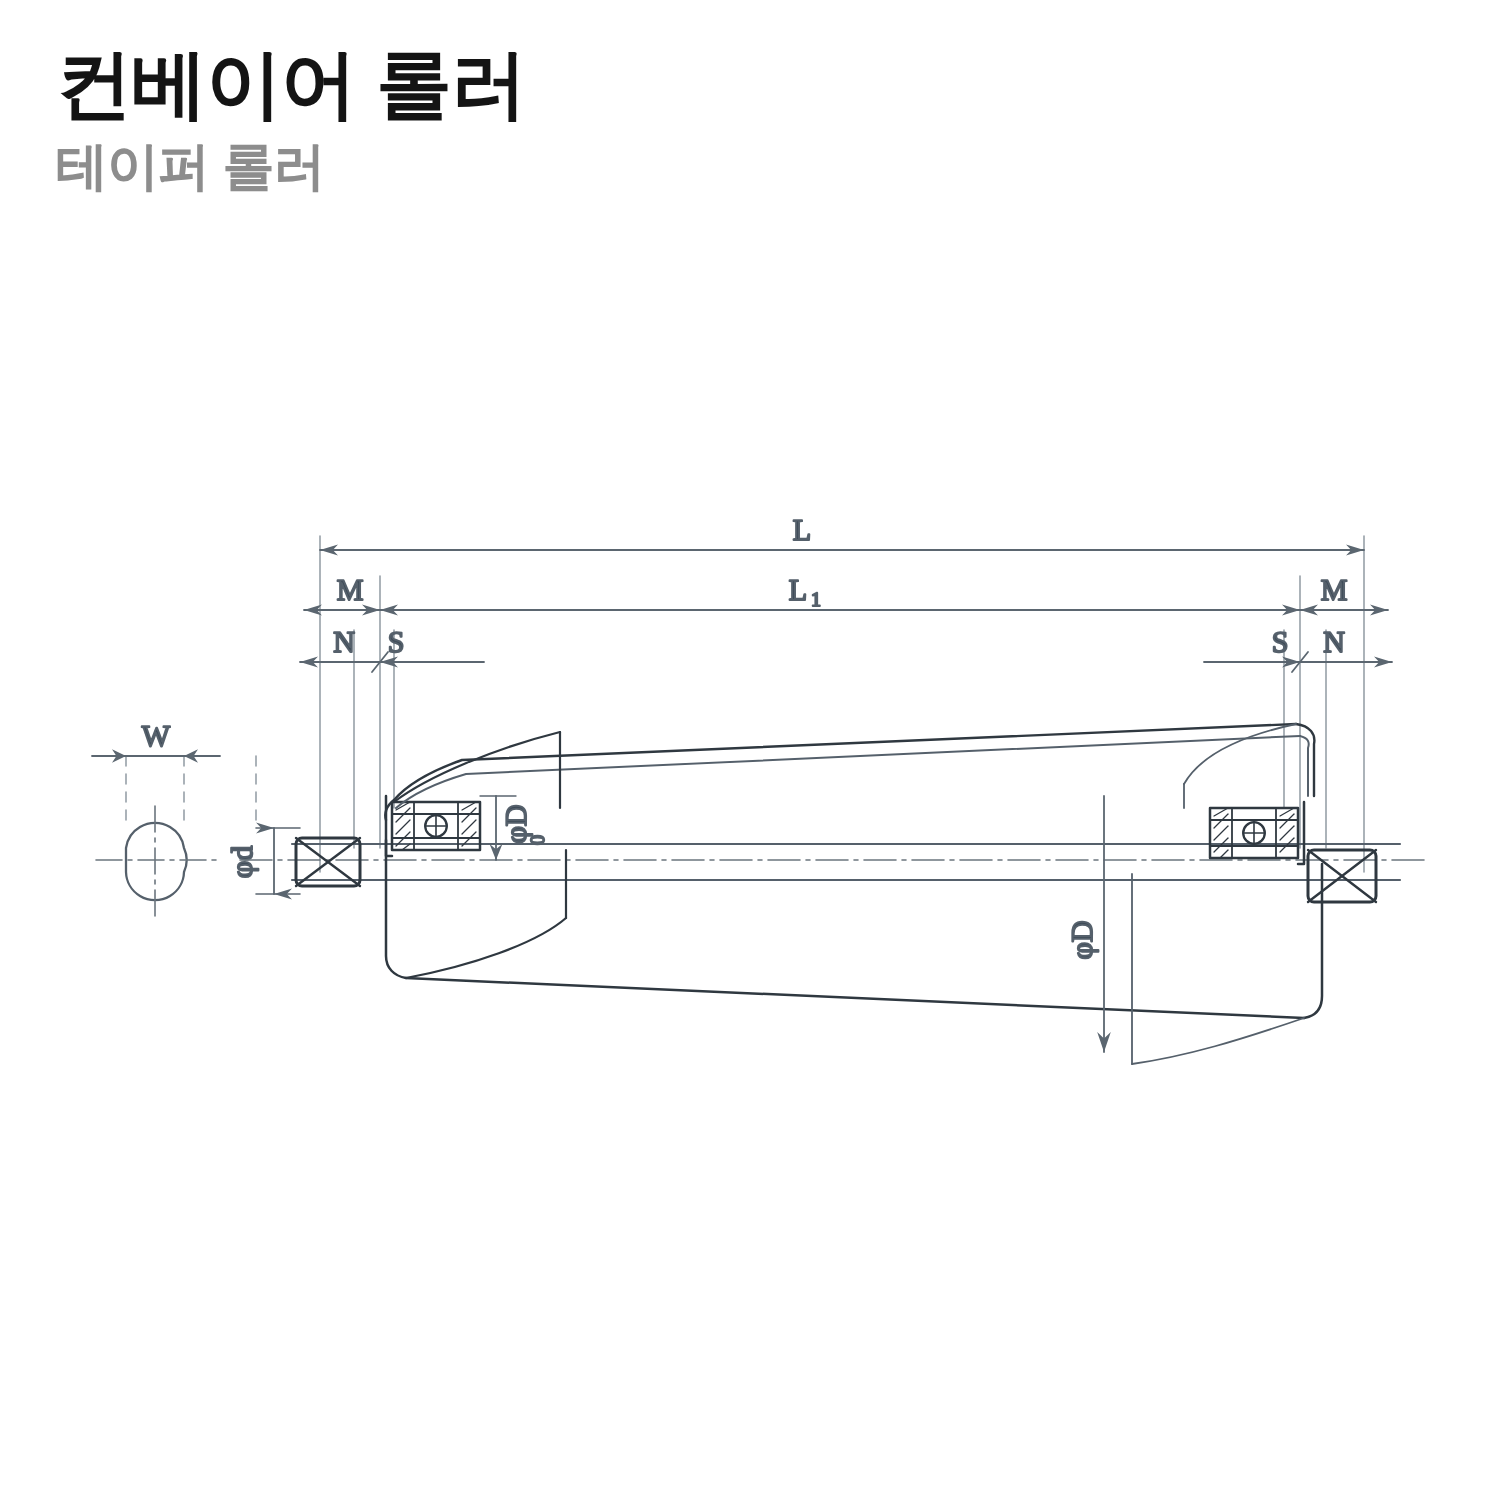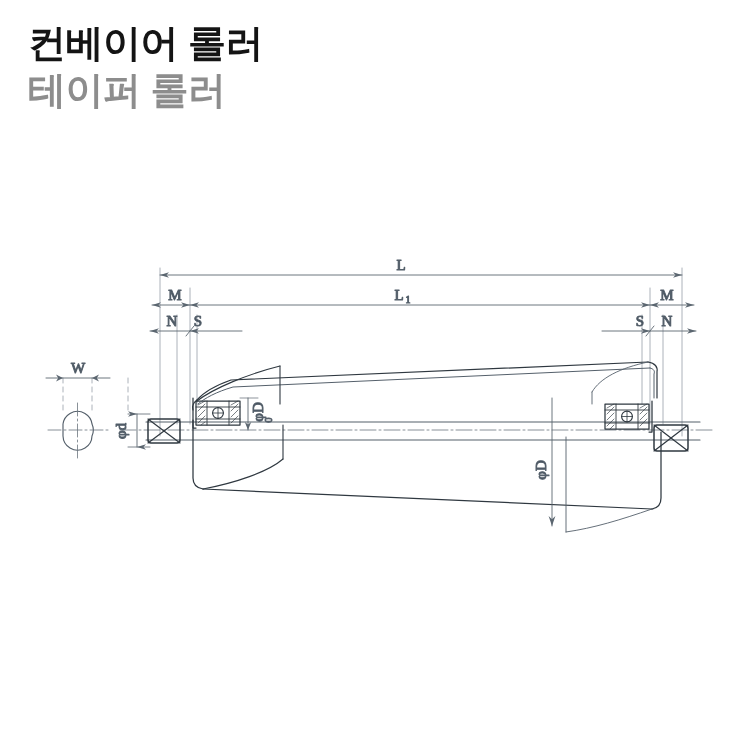--- a/index.html
+++ b/index.html
@@ -32,21 +32,21 @@
     font-size: 38px;
     font-weight: 700;
     color: #141414;
     letter-spacing: -0.5px;
     line-height: 1.12;
     margin: 0;
     white-space: nowrap;
   }
   .title-sub {
     font-family: "Liberation Sans", sans-serif;
-    font-size: 38px;
+    font-size: 26px;
     font-weight: 700;
     color: #8d8d8d;
     letter-spacing: -0.5px;
     line-height: 1.15;
     margin: 4px 0 0 0;
     white-space: nowrap;
   }
   
   .drawing-wrap {
     position: absolute;

